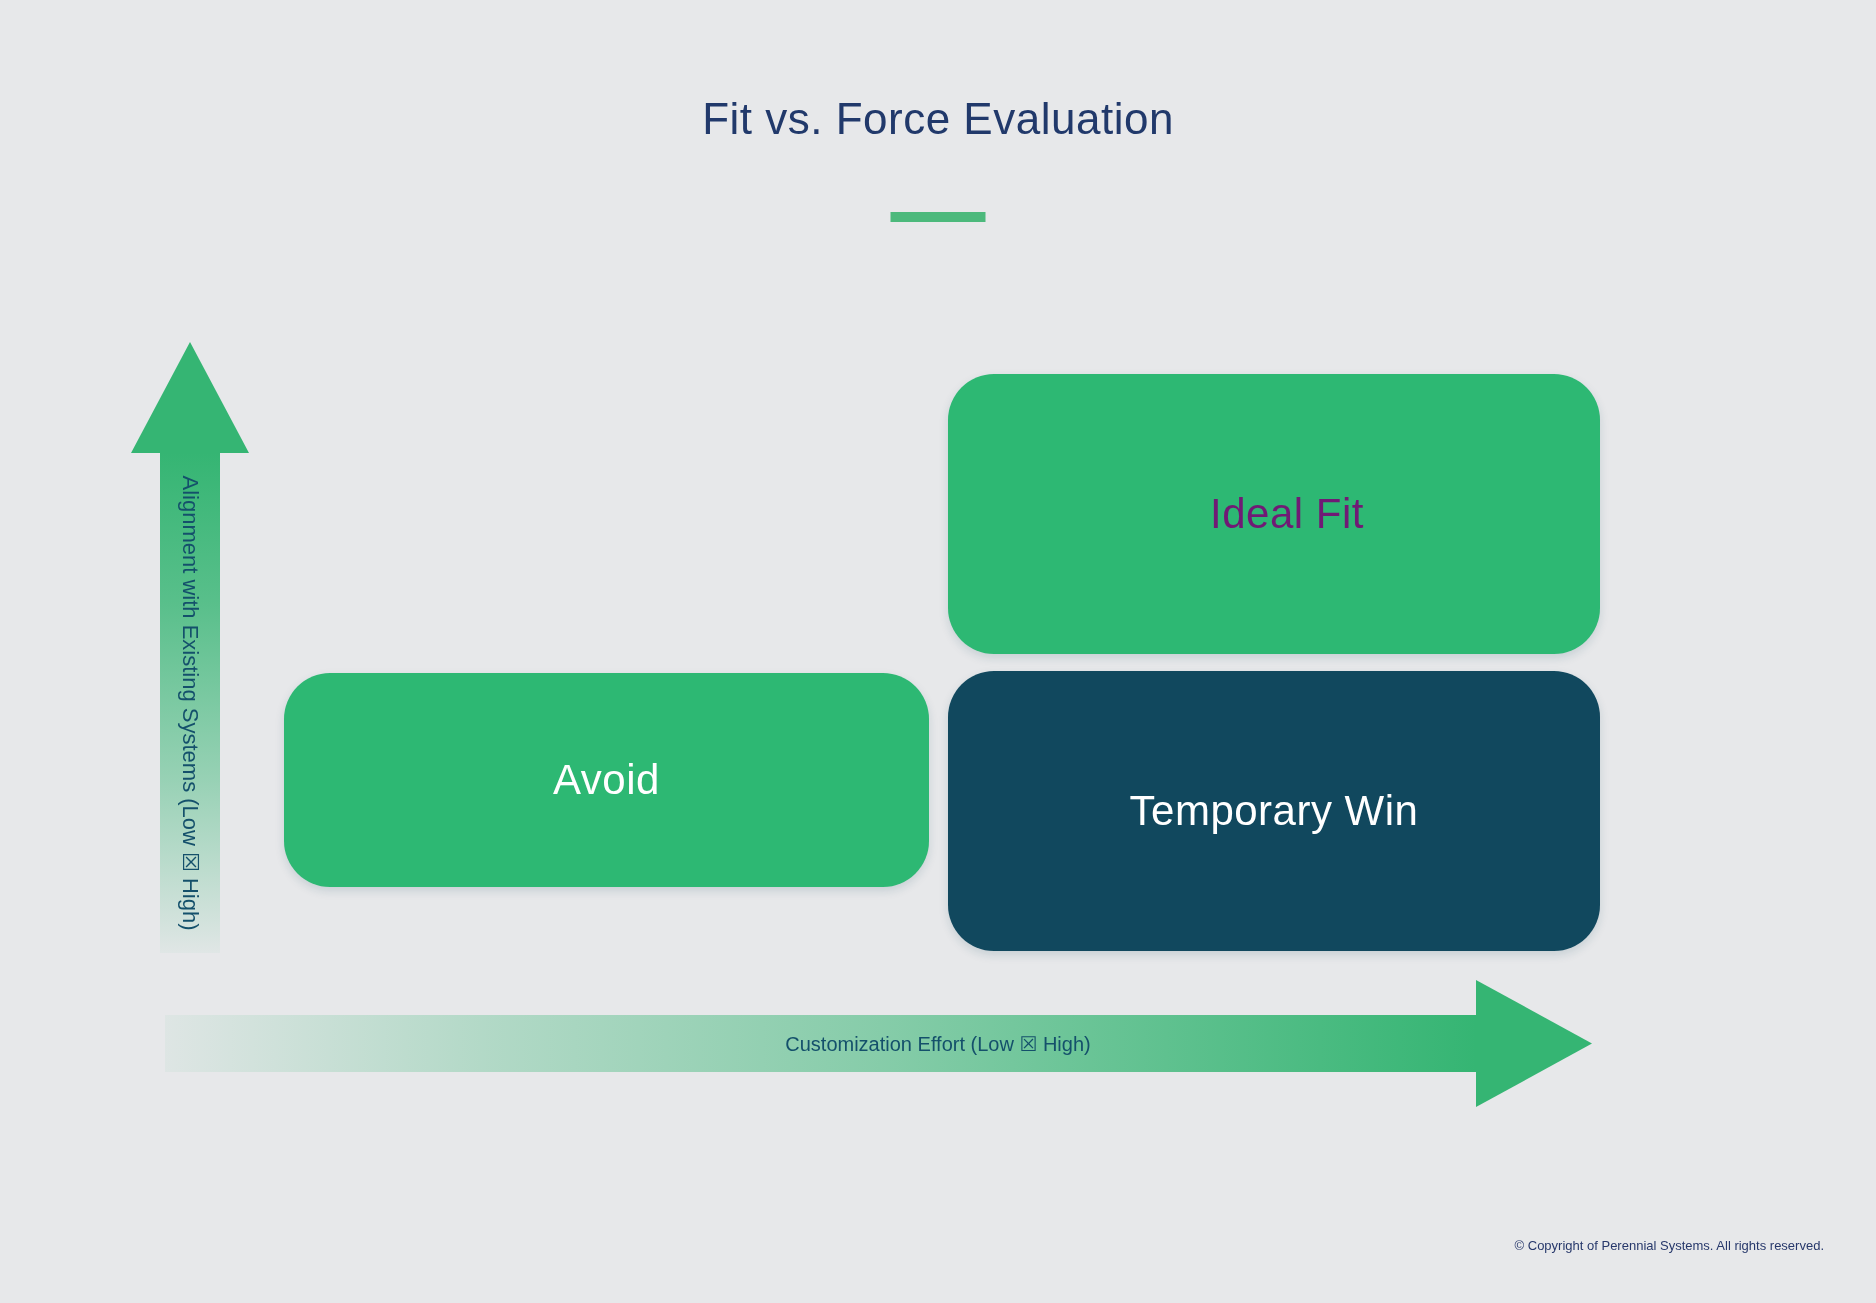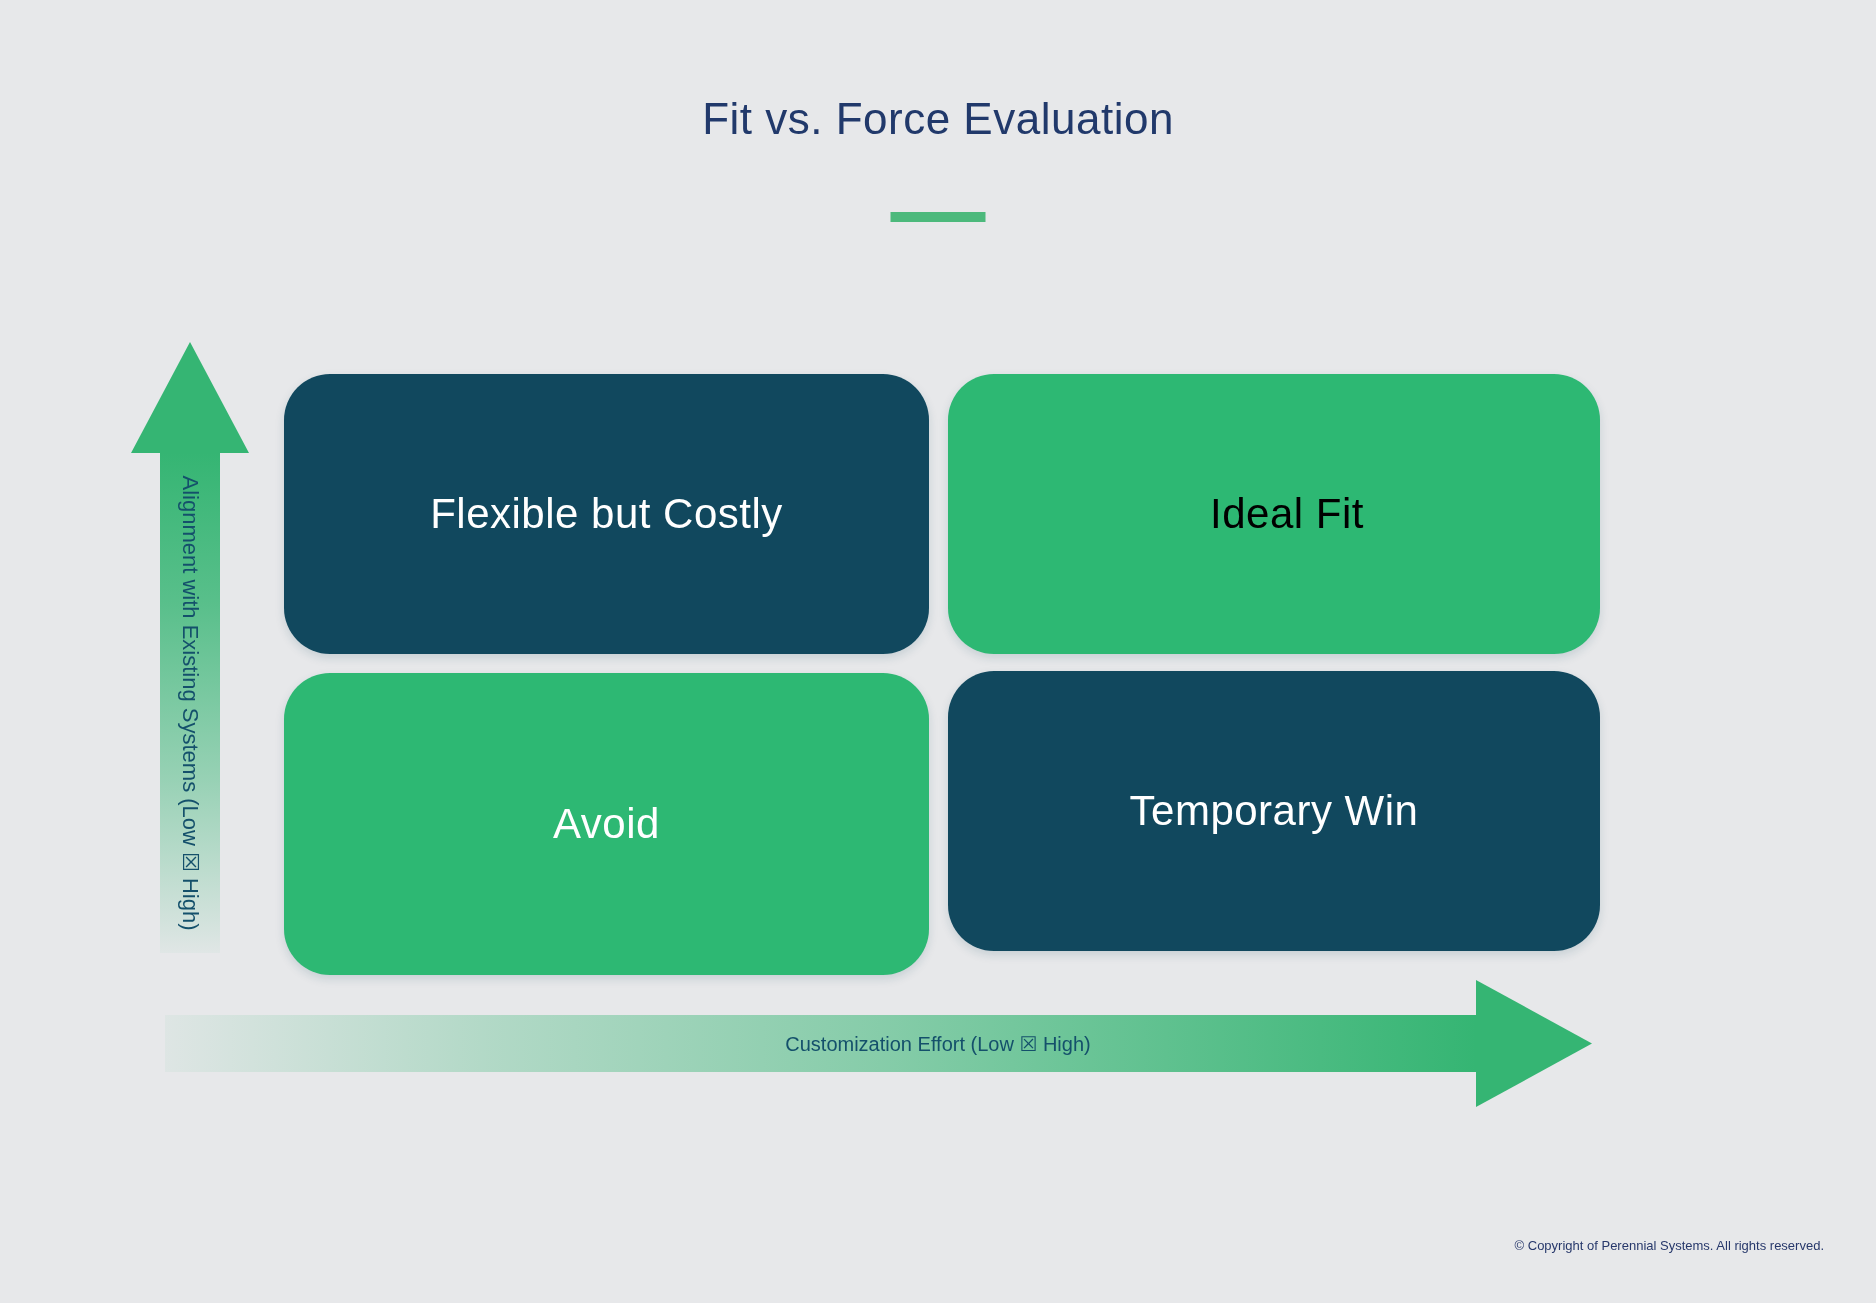--- a/index.html
+++ b/index.html
@@ -97,21 +97,21 @@
   }
   .quadrant .q-label{
     font-size:42px;
     font-weight:300;
     color:#ffffff;
     letter-spacing:0.5px;
     text-align:center;
   }
   .q-top-left    {left:284px;top:374px;width:645px;height:280px;background:#11485e;}
   .q-top-right   {left:948px;top:374px;width:652px;height:280px;background:#2db873;}
-  .q-bottom-left {left:284px;top:673px;width:645px;height:302px;background:#2db873;align-items:center;}
+  .q-bottom-left {left:284px;top:673px;width:645px;height:214px;background:#2db873;align-items:center;}
   .q-bottom-right{left:948px;top:671px;width:652px;height:280px;background:#11485e;}
   
   .footer{
     position:absolute;
     top:1238px;right:52px;
     font-size:13px;
     color:#27386b;
   }
 </style>
 </head>
@@ -124,25 +124,22 @@
 
   <div class="y-arrow-head"></div>
   <div class="y-arrow-shaft">
     <div class="y-label">Alignment with Existing Systems (Low ☒ High)</div>
   </div>
 
   <div class="x-arrow-shaft"></div>
   <div class="x-arrow-head"></div>
   <div class="x-label">Customization Effort (Low ☒ High)</div>
 
-  <div class="quadrant q-top-left" style="background: rgb(17, 72, 94);">
-    <div class="q-label" style="color: rgb(255, 255, 255);">Flexible but Costly</div>
-  </div>
   <div class="quadrant q-top-right" style="background: rgb(45, 184, 115);">
-    <div class="q-label" style="color: #000000; margin-left: 26px;">Ideal Fit</div>
+    <div class="q-label" style="color: #701a75; margin-left: 26px;">Ideal Fit</div>
   </div>
   <div class="quadrant q-bottom-left" style="background: rgb(45, 184, 115);">
     <div class="q-label" style="color: rgb(255, 255, 255);">Avoid</div>
   </div>
   <div class="quadrant q-bottom-right" style="background: rgb(17, 72, 94);">
     <div class="q-label" style="color: rgb(255, 255, 255);">Temporary Win</div>
   </div>
 
   <div class="footer">© Copyright of Perennial Systems. All rights reserved.</div>
 

